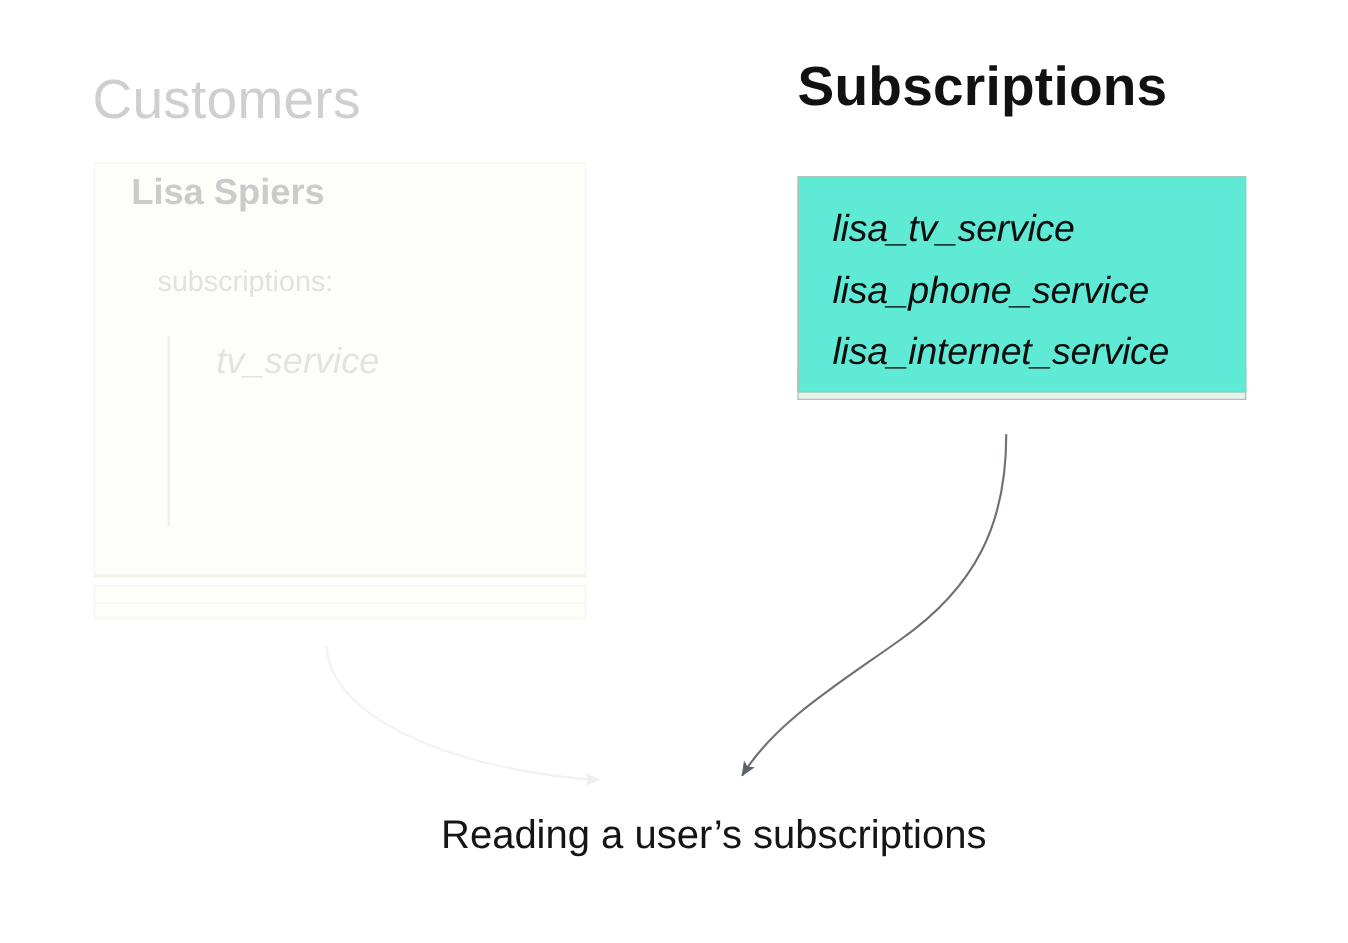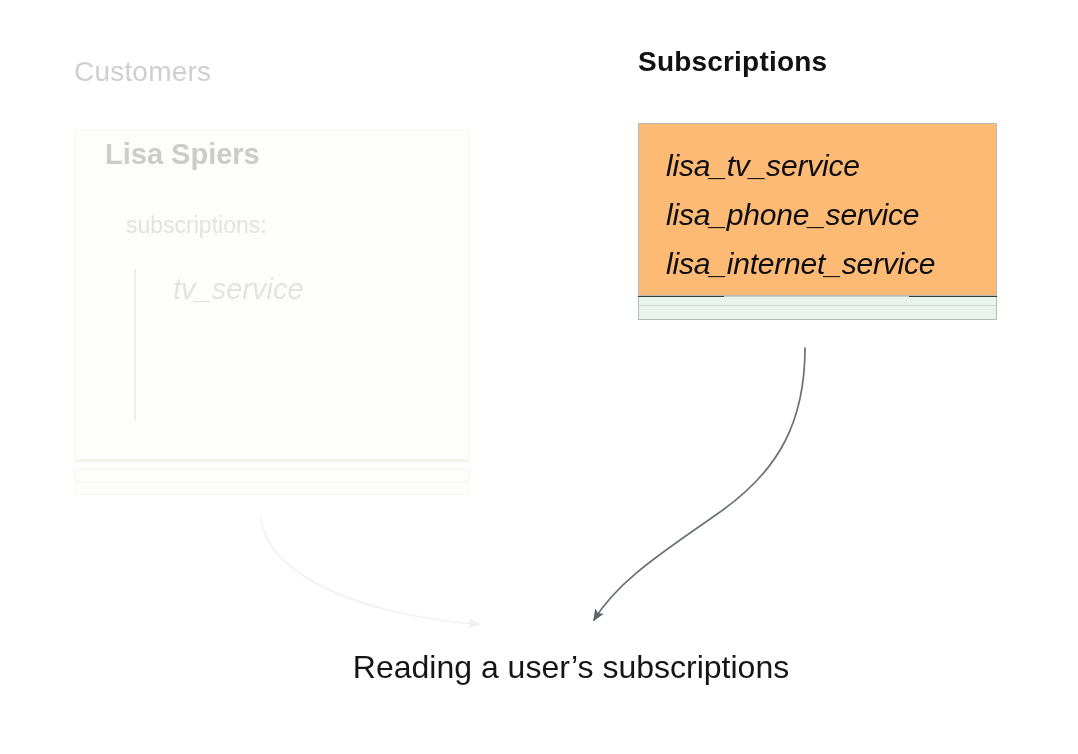--- a/index.html
+++ b/index.html
@@ -18,21 +18,21 @@
 
   .stage {
     position: absolute;
     inset: 0;
   }
 
   
   .col-heading {
     position: absolute;
     font-family: "Liberation Sans", sans-serif;
-    font-size: 28px;
+    font-size: 44px;
     font-weight: 300;
     letter-spacing: 0.2px;
     white-space: nowrap;
     line-height: 1;
   }
   #heading-customers {
     left: 74px;
     top: 58px;
     color: #cfcfcf;
   }
@@ -93,22 +93,23 @@
   
   #subscriptions-stack {
     left: 638px;
     top: 123px;
     width: 359px;
     height: 197px;
   }
   #subscriptions-card {
     width: 359px;
     height: 173px;
-    background: #fdba74;
+    background: #5eead4;
     border: 1px solid #b4bdb7;
+    margin-top: 18px;
   }
   #subscriptions-stack .stack-tray {
     position: absolute;
     left: 0; top: 173px; width: 359px; height: 24px;
     background: #eaf2ec;
     border: 1px solid #b4bdb7;
     border-top: none;
     box-sizing: border-box;
   }
   #subscriptions-stack .edge-dark {

